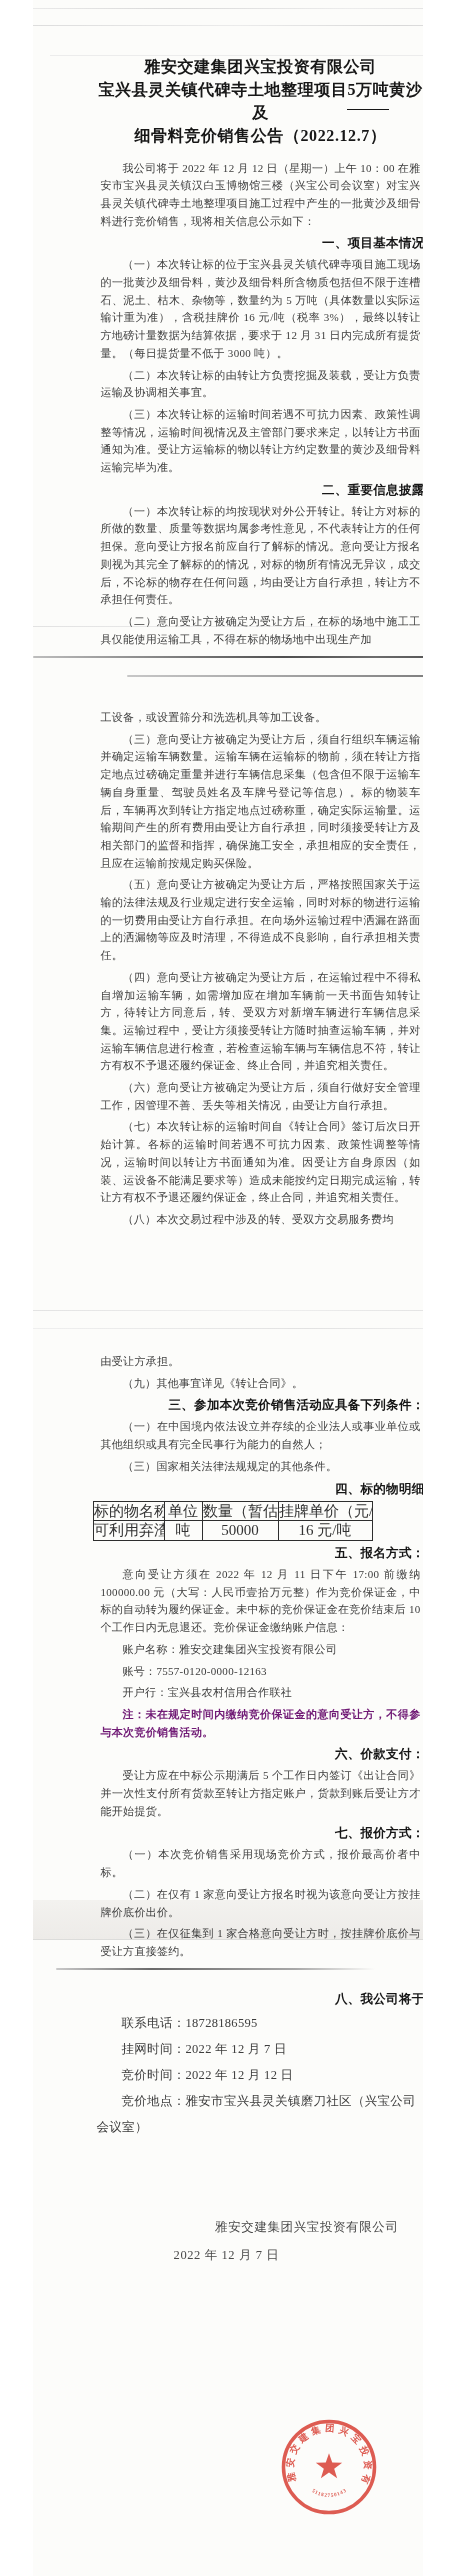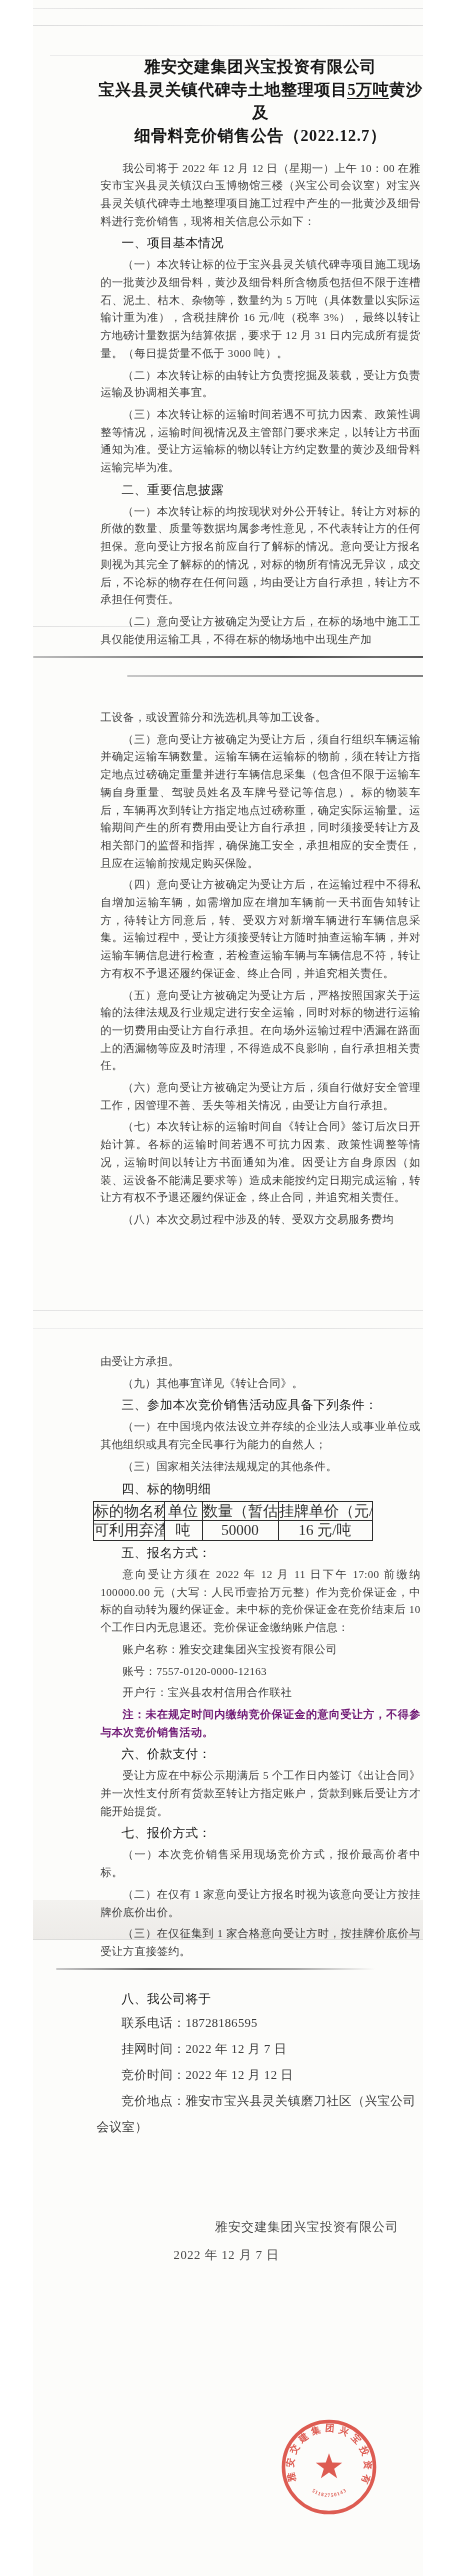--- a/index.html
+++ b/index.html
@@ -16,31 +16,31 @@
   .page-2{top:705px;}
   .page-3{top:1349px;}
   .page-4{top:1989px;}
 
   .doc-title{margin:0 0 12.5px 0;}
   .title-line{
     margin:0;text-align:center;font-weight:bold;
     font-size:16px;line-height:23px;color:#171717;
     letter-spacing:0.6px;
   }
-  .u-seg{border-bottom:1.1px solid #171717;padding-bottom:0;}
+  .u-seg{border-bottom:1.1px solid #171717;padding-bottom:11px;}
 
   .para{
     margin:4px;text-indent:2em;text-align:justify;
     font-size:11px;line-height:17.7px;color:#3d3d3d;
     letter-spacing:0.3px;
   }
   .para.cont{text-indent:0;}
   .sec-heading{
-    margin:0;text-indent:2em;text-align:left;
-    font-size:12.5px;line-height:18px;font-weight:normal;color:#161616;
+    margin:0;text-indent:2em;text-align:right;
+    font-size:12.5px;line-height:18px;font-weight:bold;color:#161616;
     letter-spacing:0.3px;
   }
   .note-bold{font-weight:bold;color:#701a75;}
 
   table.lots{
     border-collapse:collapse;margin:3.4px 0 3.4px -4px;
     width:279px;table-layout:fixed;
   }
   table.lots th,table.lots td{
     border:1.1px solid #2e2e2e;text-align:center;vertical-align:middle;
@@ -105,22 +105,22 @@
         <p class="sec-heading">二、重要信息披露</p>
         <p class="para">（一）本次转让标的均按现状对外公开转让。转让方对标的所做的数量、质量等数据均属参考性意见，不代表转让方的任何担保。意向受让方报名前应自行了解标的情况。意向受让方报名则视为其完全了解标的的情况，对标的物所有情况无异议，成交后，不论标的物存在任何问题，均由受让方自行承担，转让方不承担任何责任。</p>
         <p class="para">（二）意向受让方被确定为受让方后，在标的场地中施工工具仅能使用运输工具，不得在标的物场地中出现生产加</p>
       </div>
   </div>
 
   <div class="page page-2">
     <div>
         <p class="para cont">工设备，或设置筛分和洗选机具等加工设备。</p>
         <p class="para">（三）意向受让方被确定为受让方后，须自行组织车辆运输并确定运输车辆数量。运输车辆在运输标的物前，须在转让方指定地点过磅确定重量并进行车辆信息采集（包含但不限于运输车辆自身重量、驾驶员姓名及车牌号登记等信息）。标的物装车后，车辆再次到转让方指定地点过磅称重，确定实际运输量。运输期间产生的所有费用由受让方自行承担，同时须接受转让方及相关部门的监督和指挥，确保施工安全，承担相应的安全责任，且应在运输前按规定购买保险。</p>
+        <p class="para">（五）意向受让方被确定为受让方后，严格按照国家关于运输的法律法规及行业规定进行安全运输，同时对标的物进行运输的一切费用由受让方自行承担。在向场外运输过程中洒漏在路面上的洒漏物等应及时清理，不得造成不良影响，自行承担相关责任。</p>
         <p class="para">（四）意向受让方被确定为受让方后，在运输过程中不得私自增加运输车辆，如需增加应在增加车辆前一天书面告知转让方，待转让方同意后，转、受双方对新增车辆进行车辆信息采集。运输过程中，受让方须接受转让方随时抽查运输车辆，并对运输车辆信息进行检查，若检查运输车辆与车辆信息不符，转让方有权不予退还履约保证金、终止合同，并追究相关责任。</p>
-        <p class="para">（五）意向受让方被确定为受让方后，严格按照国家关于运输的法律法规及行业规定进行安全运输，同时对标的物进行运输的一切费用由受让方自行承担。在向场外运输过程中洒漏在路面上的洒漏物等应及时清理，不得造成不良影响，自行承担相关责任。</p>
         <p class="para">（六）意向受让方被确定为受让方后，须自行做好安全管理工作，因管理不善、丢失等相关情况，由受让方自行承担。</p>
         <p class="para">（七）本次转让标的运输时间自《转让合同》签订后次日开始计算。各标的运输时间若遇不可抗力因素、政策性调整等情况，运输时间以转让方书面通知为准。因受让方自身原因（如装、运设备不能满足要求等）造成未能按约定日期完成运输，转让方有权不予退还履约保证金，终止合同，并追究相关责任。</p>
         <p class="para">（八）本次交易过程中涉及的转、受双方交易服务费均</p>
       </div>
   </div>
 
   <div class="page page-3">
     <div>
         <p class="para cont">由受让方承担。</p>
         <p class="para">（九）其他事宜详见《转让合同》。</p>

